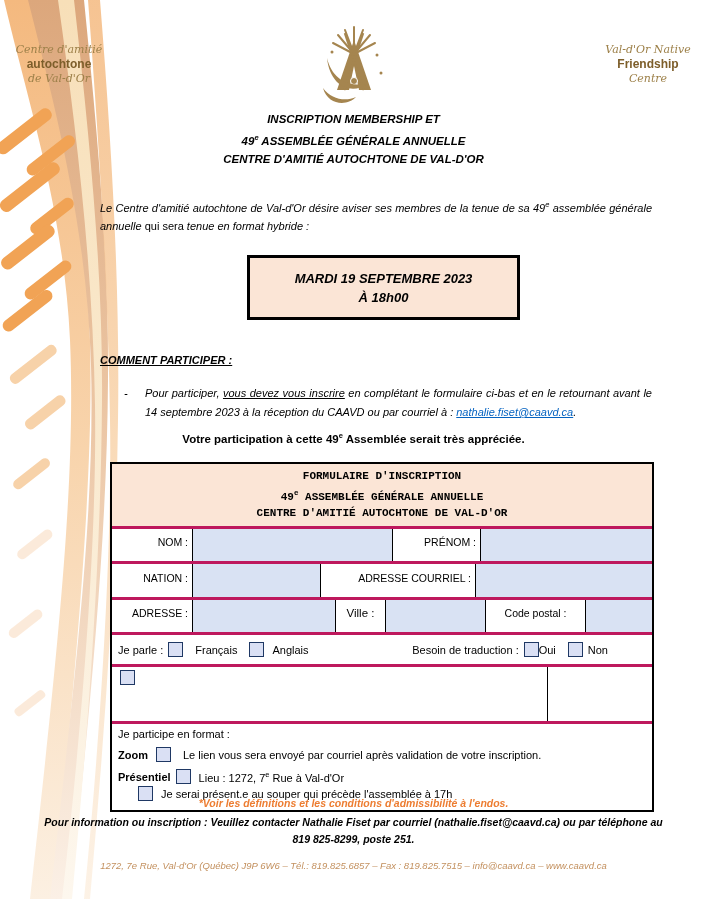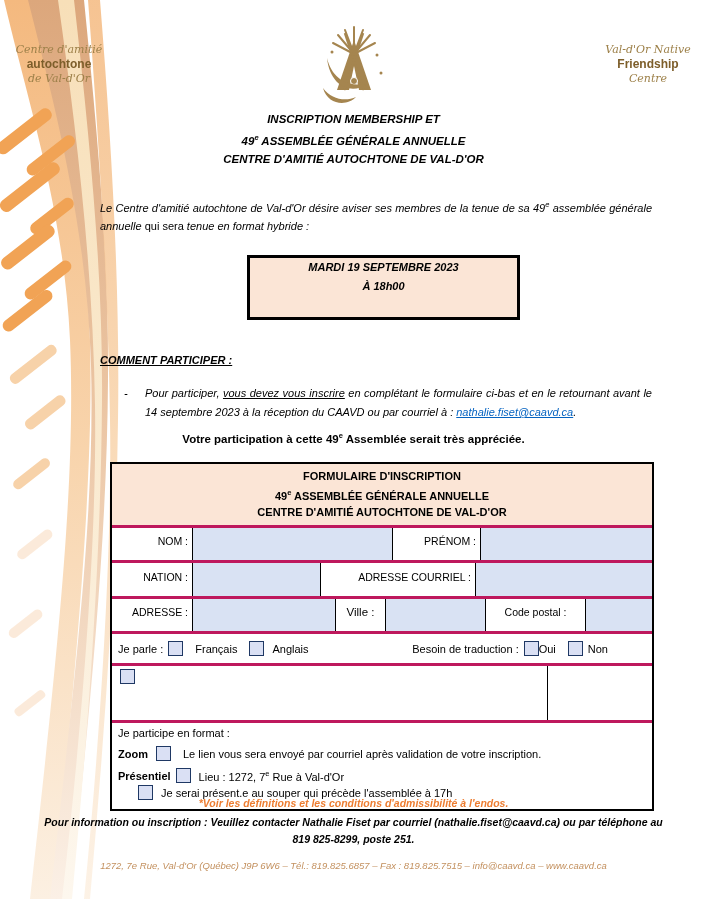--- a/index.html
+++ b/index.html
@@ -13,32 +13,32 @@
   .logo-row{position:absolute;top:24px;left:0;width:707px;display:flex;justify-content:space-between;align-items:center;gap:4px;}
   .logo-text{font-family:"DejaVu Serif",serif;font-style:italic;color:#9d8049;text-align:center;line-height:14px;font-size:11px;width:118px;}
   .logo-text .mid{font-family:"Liberation Sans",sans-serif;font-style:normal;font-weight:bold;font-size:12px;color:#7d5e2a;line-height:15px;}
   
   .doc-title{position:absolute;top:110px;left:0;width:707px;text-align:center;font-weight:bold;font-style:italic;font-size:11.5px;line-height:18.5px;}
   sup{font-size:7.5px;}
   .intro{position:absolute;top:196px;left:100px;width:552px;font-size:11px;line-height:18px;text-align:justify;}
   .it{font-style:italic;}
   .bi{font-style:italic;font-weight:normal;}
   .date-box{position:absolute;top:255px;left:247px;width:267px;height:59px;border:3px solid #000;background:#FBE5D6;
-    display:flex;flex-direction:column;justify-content:flex-start;align-items:center;font-weight:bold;font-style:italic;font-size:11px;line-height:19px;}
+    display:flex;flex-direction:column;justify-content:center;align-items:center;font-weight:bold;font-style:italic;font-size:13px;line-height:19px;}
   .how-heading{position:absolute;top:354px;left:100px;font-weight:bold;font-style:italic;text-decoration:underline;font-size:11px;}
   .bullet{position:absolute;top:384px;left:124px;width:528px;display:flex;font-size:11px;line-height:19px;font-style:italic;}
   .bullet .dash{width:21px;flex:none;}
   .bullet .btxt{flex:1;text-align:justify;}
   .u{text-decoration:underline;}
   .link{color:#0563C1;text-decoration:underline;}
   .appreciation{position:absolute;top:431px;left:0;width:707px;text-align:center;font-weight:bold;font-size:11.5px;}
   
   .form-table{position:absolute;top:462px;left:110px;width:540px;border:2px solid #000;background:#fff;font-size:10.5px;}
   .trow{display:grid;border-top:3px solid #be185d;align-items:stretch;}
-  .trow:first-child{border-top:none;}
+  .trow:first-child{border-top:none;font-family:Liberation Mono, monospace;}
   .cell{position:relative;min-width:0;}
   .cell + .cell{border-left:1px solid #000;}
   .form-header{background:#FBE5D6;text-align:center;font-weight:bold;font-size:11px;line-height:16.5px;padding:4px 0 5px 0;}
   .r-id{grid-template-columns:80px 200px 88px 1fr;height:32px;}
   .r-nation{grid-template-columns:80px 128px 155px 1fr;height:33px;}
   .r-addr{grid-template-columns:80px 143px 50px 100px 100px 1fr;height:32px;}
   .lbl{display:flex;align-items:center;justify-content:flex-end;padding:0 4px 6px 2px;white-space:nowrap;}
   .lbl.center{justify-content:center;padding:0 2px 6px 2px;}
   .field{background:#D9E2F3;}
   .r-lang{grid-template-columns:1fr;height:29px;}

